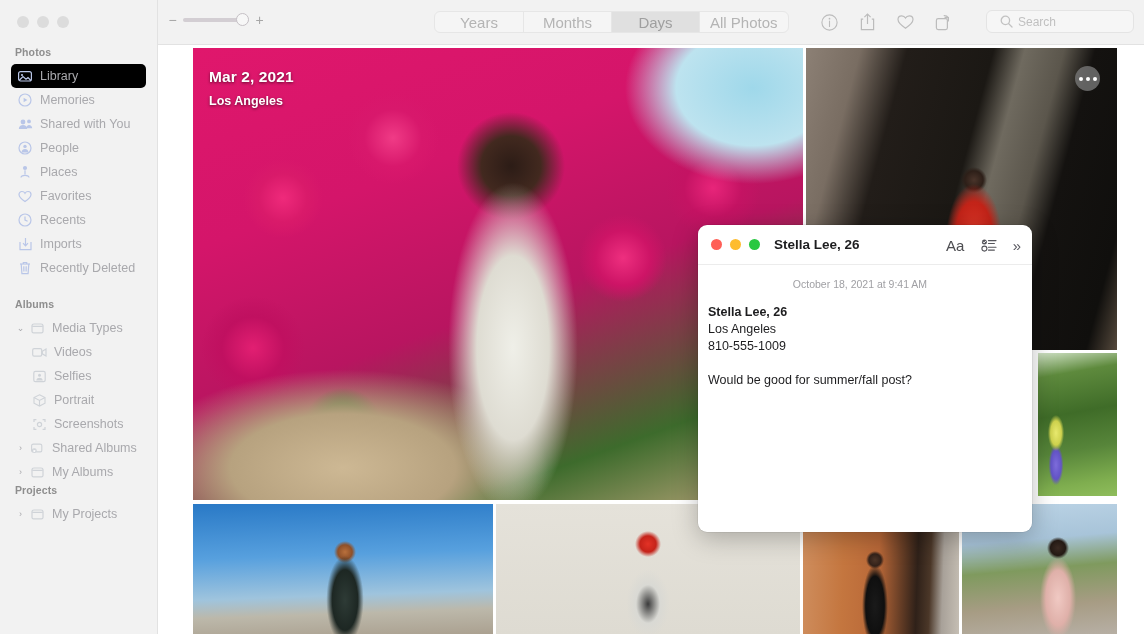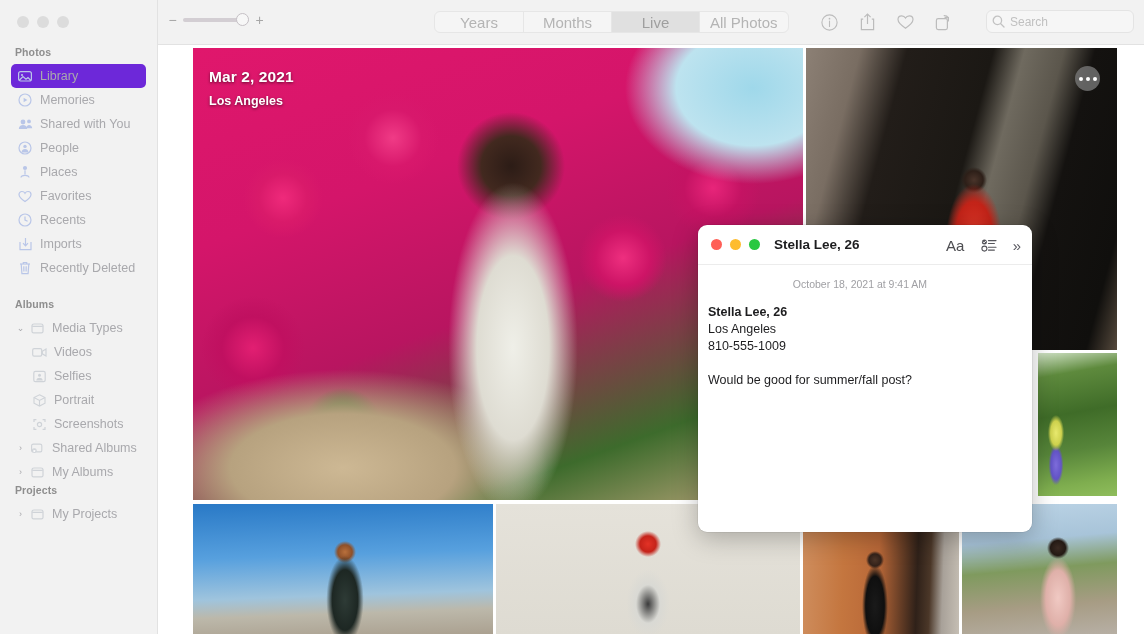--- a/index.html
+++ b/index.html
@@ -45,21 +45,21 @@
     display: flex; align-items: center;
     height: 24px;
     margin: 0 11px;
     padding-left: 4px;
     border-radius: 5px;
     color: #a9a9ad;
     font-size: 12.5px;
     white-space: nowrap;
   }
   .side-item.selected {
-    background: #6d28d9;
+    background: #000000;
   }
   .side-item .si-ico {
     width: 20px; height: 16px;
     margin-right: 5px;
     flex: 0 0 20px;
     display: flex; align-items: center; justify-content: center;
     color: #b9c6e8;
   }
   .side-item .si-ico svg { display: block; }
   .side-item .disc {
@@ -128,21 +128,21 @@
     display: flex; align-items: center; justify-content: center;
     color: #bcbcbc;
   }
   #searchbox {
     position: absolute; left: 828px; top: 10px;
     width: 148px; height: 23px;
     border: 1px solid #e4e4e4;
     border-radius: 6px;
     background: #f6f6f6;
     display: flex; align-items: center;
-    padding: 0 5px;
+    padding: 0 13px;
     gap: 5px;
   }
   #searchbox .s-ico { color: #c2c2c2; display: flex; }
   #searchbox .s-ph { font-size: 12px; color: #c0c0c0; }
 
   
   #grid {
     position: absolute; left: 158px; top: 45px;
     width: 986px; height: 589px;
     background: #ffffff;
@@ -435,21 +435,21 @@
       <span class="zs-sign">−</span>
       <div id="zoom-track">
         <div id="zoom-knob"></div>
       </div>
       <span class="zs-sign">+</span>
     </div>
 
     <div id="segmented">
       <div class="seg">Years</div>
       <div class="seg">Months</div>
-      <div class="seg active">Live</div>
+      <div class="seg active">Days</div>
       <div class="seg">All Photos</div>
     </div>
 
     <div id="tool-icons">
       <div class="ti">
         <svg width="17" height="17" viewBox="0 0 17 17" fill="none" stroke="#bcbcbc" stroke-width="1.1">
           <circle cx="8.5" cy="8.5" r="7.6"></circle>
           <circle cx="8.5" cy="4.7" r="0.85" fill="#bcbcbc" stroke="none"></circle>
           <path d="M8.5 7.1 L8.5 12.4" stroke-linecap="round"></path>
         </svg>

